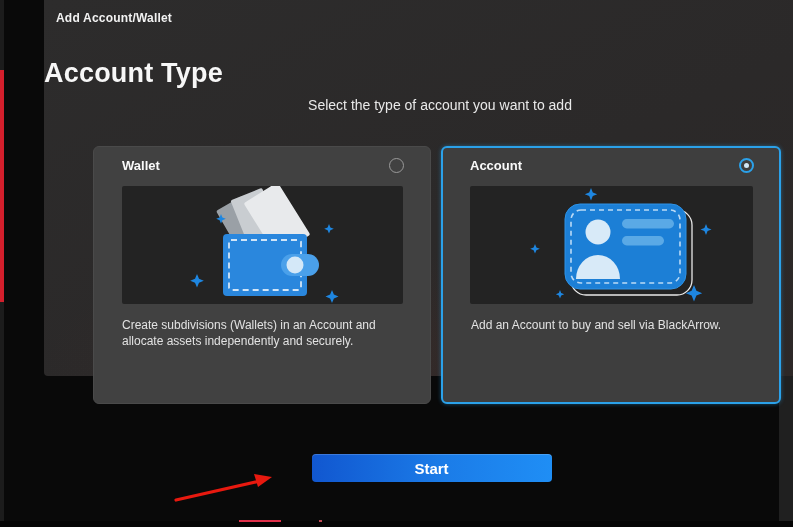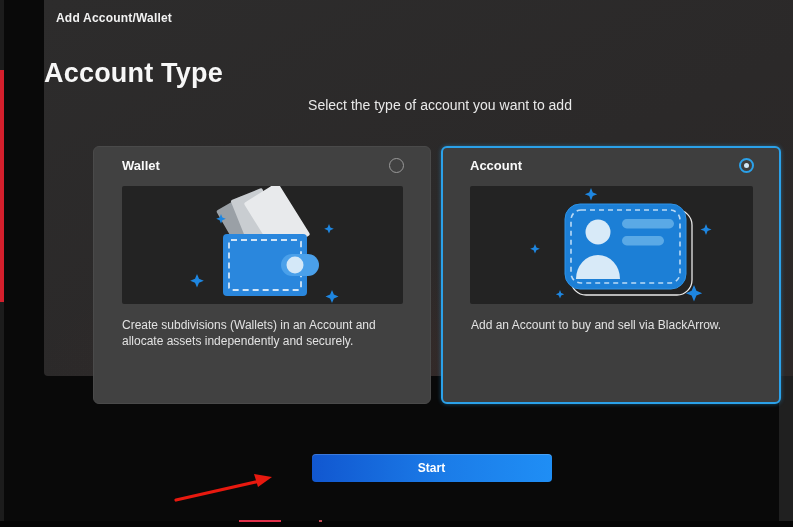--- a/index.html
+++ b/index.html
@@ -40,21 +40,21 @@
   .radio.on{border:2px solid #2ba1e9;}
   .radio.on::after{content:"";position:absolute;left:3px;top:3px;width:5px;height:5px;border-radius:50%;background:#cfe6f5;}
   .radio.off{border:1px solid #9a9a9a;}
   .illustration{margin:13px 27px 0 28px;height:118px;background:#232323;border-radius:2px;
     display:flex;align-items:center;justify-content:center;overflow:hidden;}
   .card.selected .illustration{margin:13px 26px 0 27px;}
   .card-desc{margin:13px 28px 0;font-size:12px;line-height:1.35;color:#e2e2e2;}
 
   
   .footer{position:absolute;left:0;top:454px;width:775px;display:flex;justify-content:center;}
-  .start-btn{width:240px;height:28px;border:none;border-radius:4px;color:#fff;font-size:12px;font-weight:bold;
+  .start-btn{width:240px;height:28px;border:none;border-radius:4px;color:#fff;font-size:15px;font-weight:bold;
     font-family:"Liberation Sans",sans-serif;cursor:pointer;
     background:linear-gradient(90deg,#1157d0 0%,#1b7ce8 55%,#1f8ef5 100%);
     box-shadow:inset 0 1px 0 rgba(255,255,255,.18);}
   .arrow-anno{position:absolute;left:168px;top:468px;width:120px;height:42px;pointer-events:none;}
 </style>
 </head>
 <body>
 
 <div class="edge-left">
   <div class="edge-left-red"></div>

